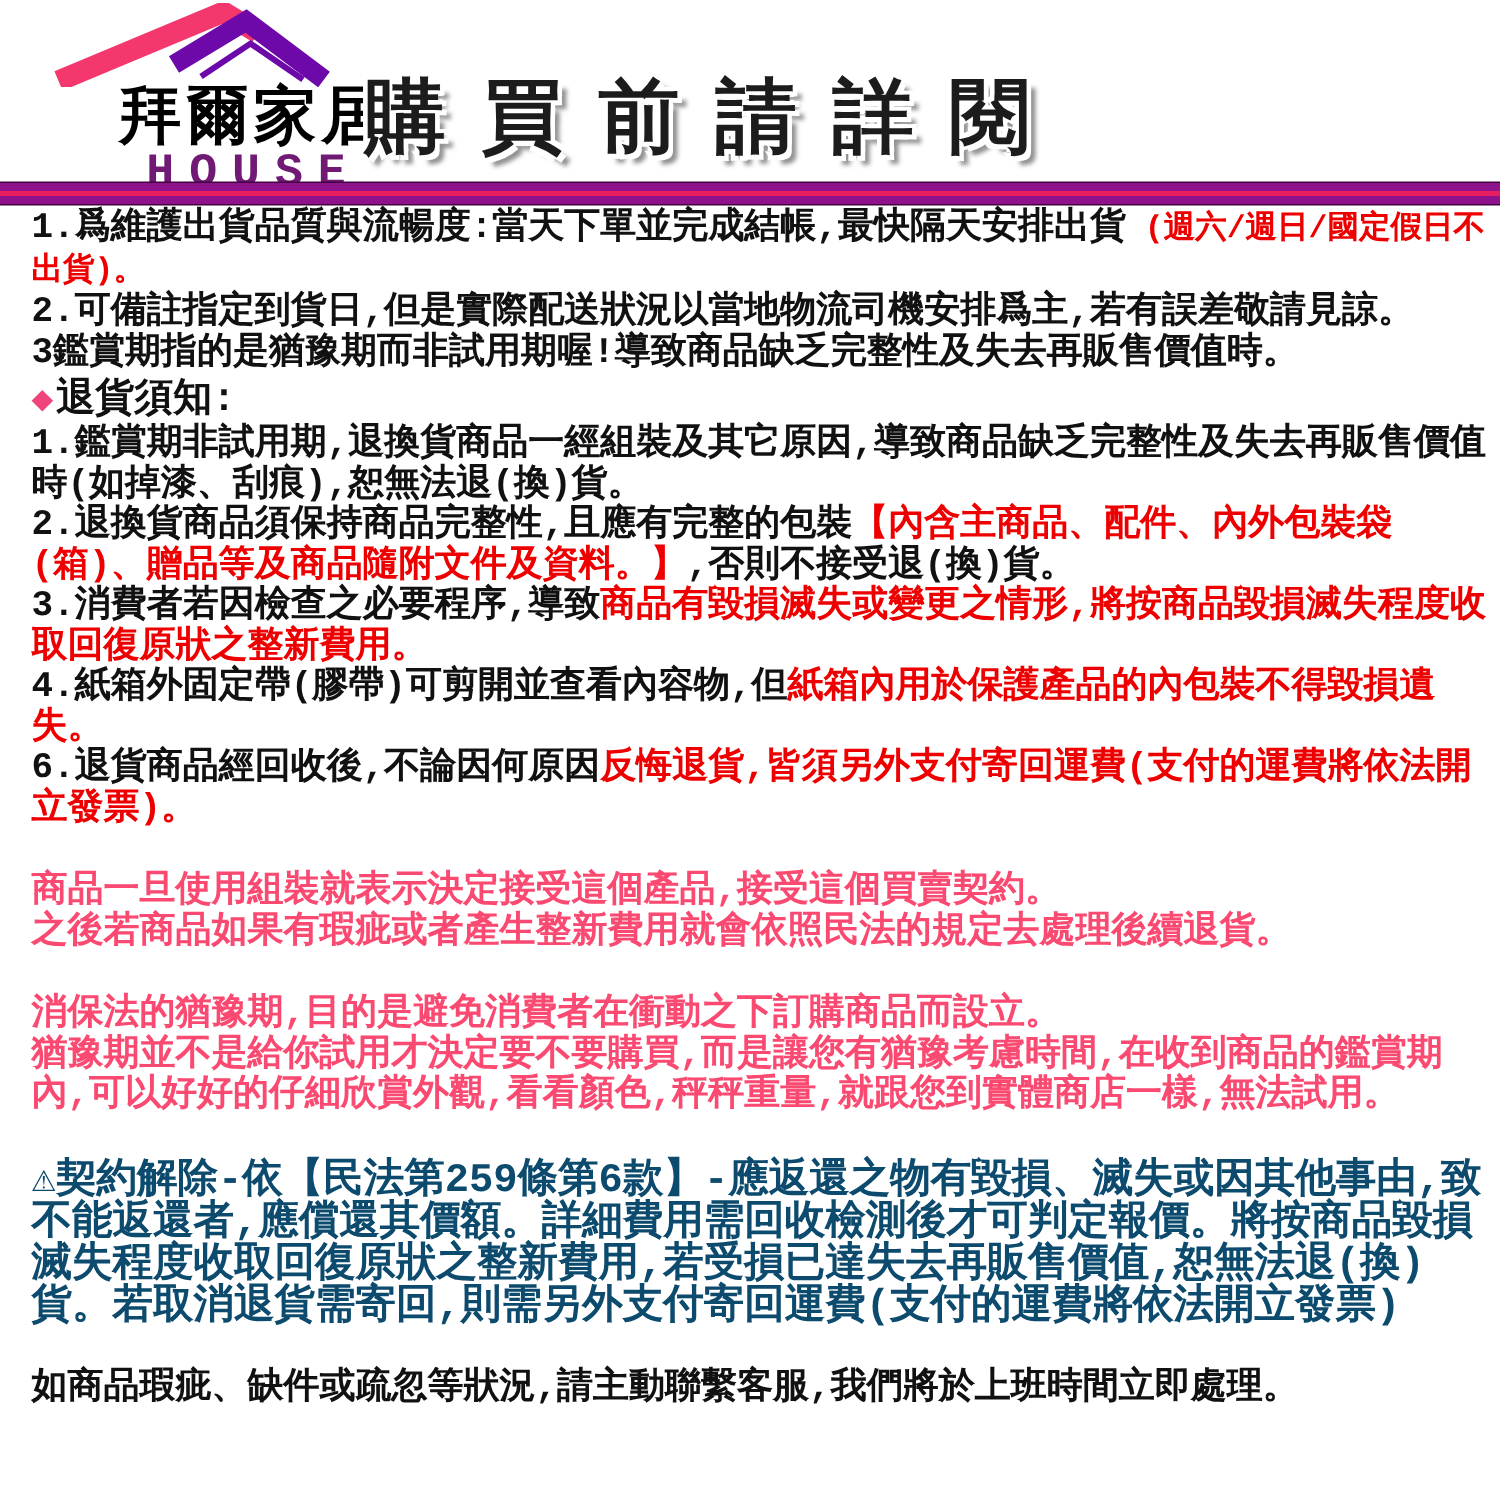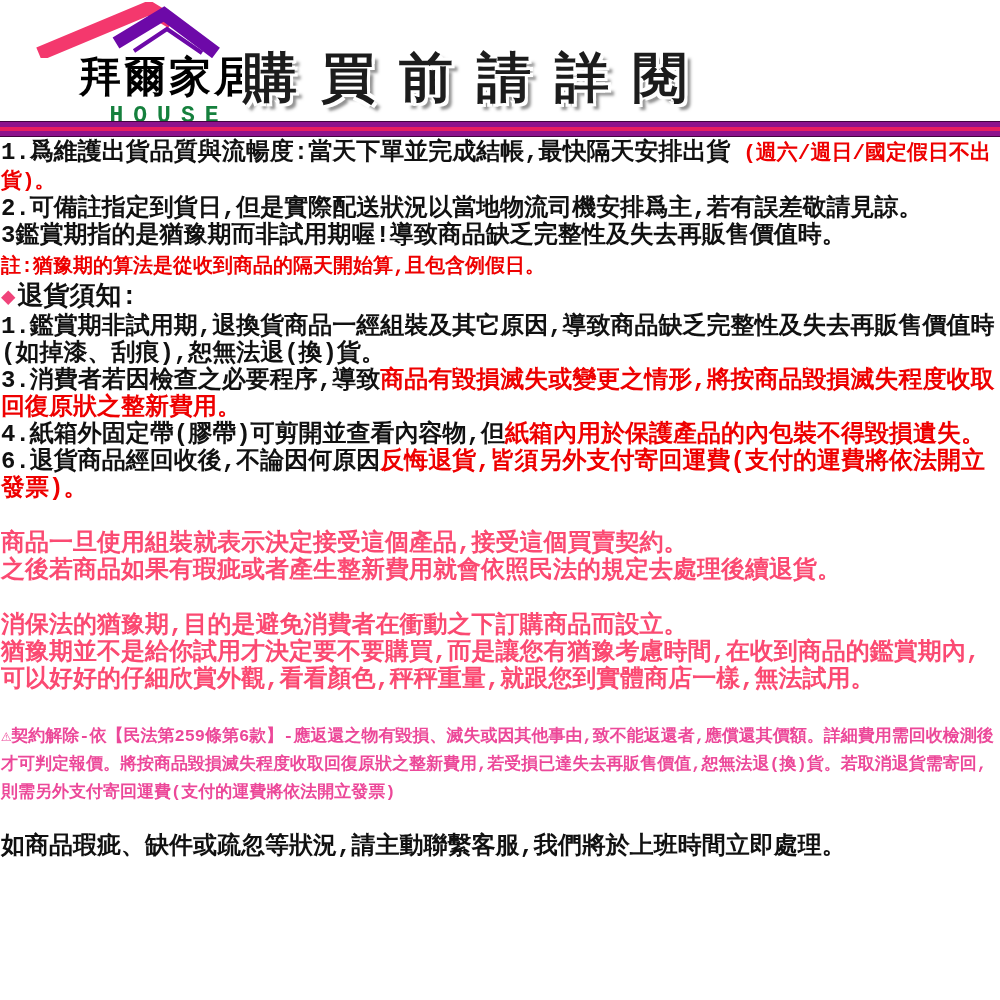--- a/index.html
+++ b/index.html
@@ -2,39 +2,39 @@
 <html><head>
 <meta charset="utf-8">
 <style>
   html,body{margin:0;padding:0;background:#fff;}
   .page{position:relative;width:1000px;height:1000px;background:#fff;overflow:hidden;
         font-family:Liberation Mono, monospace;color:#111;}
   
   .logo{position:absolute;left:14px;top:2px;width:310px;text-align:center;}
   .logo svg{display:block;margin:0 auto;}
   .brand{font-size:42px;font-weight:bold;letter-spacing:3px;color:#000;line-height:44px;}
-  .house{font-size:23px;font-weight:bold;letter-spacing:10px;color:#15803d;line-height:26px;margin-top:1px;}
+  .house{font-size:31px;font-weight:bold;letter-spacing:10px;color:#701a75;line-height:26px;margin-top:1px;}
   .title{position:absolute;left:243px;top:42px;margin:0;font-size:54px;font-weight:bold;
          letter-spacing:24px;white-space:nowrap;color:#1c1c1c;
          text-shadow:-3px -3px 0 #fff,3px -3px 0 #fff,-3px 3px 0 #fff,3px 3px 0 #fff,
                      6px 6px 3px rgba(125,125,125,.85);}
   .divider{position:absolute;left:0;top:121px;width:1000px;height:16px;
            background:linear-gradient(to bottom,#42023f 0 7%,#8e128c 7% 38%,#e81d60 38% 60%,#8e128c 60% 93%,#42023f 93% 100%);}
   
-  .content{position:absolute;top:139px;left:1px;right:2px;font-size:24px;line-height:27px;font-weight:600;}
+  .content{position:absolute;top:139px;left:21px;right:2px;font-size:24px;line-height:27px;font-weight:600;}
   .content p{margin:0;}
   .red{color:#ee0000;}
   .redb{color:#ee0000;font-weight:700;}
   .small{font-size:21px;font-weight:700;}
   .note{font-size:20px;line-height:27px;font-weight:700;margin-top:4px !important;}
   .heading{font-size:26px;line-height:31px;margin-top:2px !important;}
   .diamond{color:#f0437a;margin-right:2px;font-size:24px;}
   .pink{color:#fb4a72;font-weight:700;}
   .gap{margin-top:28px !important;}
-  .legal{color:#ec4899;font-weight:700;font-size:17px;line-height:28px;margin-top:30px !important;}
+  .legal{color:#0c4a6e;font-weight:700;font-size:27px;line-height:28px;margin-top:30px !important;}
   .closing{margin-top:26px !important;}
 </style>
 </head>
 <body>
 
 <div class="page">
 
   <div class="logo">
     <svg width="290" height="56" viewBox="0 0 290 56">
       <path d="M15,52 L125,6 L148,20" fill="none" stroke-width="14" stroke="#f4386d"></path>
@@ -47,25 +47,25 @@
 
   <h1 class="title">購買前請詳閱</h1>
 
   <div class="divider"></div>
 
   <div class="content">
 
     <p><span>1.爲維護出貨品質與流暢度:當天下單並完成結帳,最快隔天安排出貨</span><span class="red small"> (週六/週日/國定假日不出貨)。</span></p>
     <p>2.可備註指定到貨日,但是實際配送狀況以當地物流司機安排爲主,若有誤差敬請見諒。</p>
     <p>3鑑賞期指的是猶豫期而非試用期喔!導致商品缺乏完整性及失去再販售價值時。</p>
-    <p class="red note">註:猶豫期的算法是從收到商品的隔天開始算,且包含例假日。</p>
 
     <p class="heading"><span class="diamond">◆</span><span>退貨須知:</span></p>
 
     <p><span>1.鑑賞期非試用期,退換貨商品一經組裝及其它原因,導致商品缺乏完整性及失去再販售價值時(如掉漆、刮痕),恕無法退(換)貨。</span><span class="redb"></span><span></span></p>
+    <p><span>2.退換貨商品須保持商品完整性,且應有完整的包裝</span><span class="redb">【內含主商品、配件、內外包裝袋(箱)、贈品等及商品隨附文件及資料。】</span><span>,否則不接受退(換)貨。</span></p>
     <p><span>3.消費者若因檢查之必要程序,導致</span><span class="redb">商品有毀損滅失或變更之情形,將按商品毀損滅失程度收取回復原狀之整新費用。</span><span></span></p>
     <p><span>4.紙箱外固定帶(膠帶)可剪開並查看內容物,但</span><span class="redb">紙箱內用於保護產品的內包裝不得毀損遺失。</span><span></span></p>
     <p><span>6.退貨商品經回收後,不論因何原因</span><span class="redb">反悔退貨,皆須另外支付寄回運費(支付的運費將依法開立發票)。</span><span></span></p>
 
     <p class="pink gap"><span>商品一旦使用組裝就表示決定接受這個產品,接受這個買賣契約。</span><br><span>之後若商品如果有瑕疵或者產生整新費用就會依照民法的規定去處理後續退貨。</span></p>
 
     <p class="pink gap"><span>消保法的猶豫期,目的是避免消費者在衝動之下訂購商品而設立。</span><br><span>猶豫期並不是給你試用才決定要不要購買,而是讓您有猶豫考慮時間,在收到商品的鑑賞期內,可以好好的仔細欣賞外觀,看看顏色,秤秤重量,就跟您到實體商店一樣,無法試用。</span></p>
 
     <p class="legal"><span>⚠</span><span>契約解除-依【民法第259條第6款】-應返還之物有毀損、滅失或因其他事由,致不能返還者,應償還其價額。詳細費用需回收檢測後才可判定報價。將按商品毀損滅失程度收取回復原狀之整新費用,若受損已達失去再販售價值,恕無法退(換)貨。若取消退貨需寄回,則需另外支付寄回運費(支付的運費將依法開立發票)</span></p>
 

